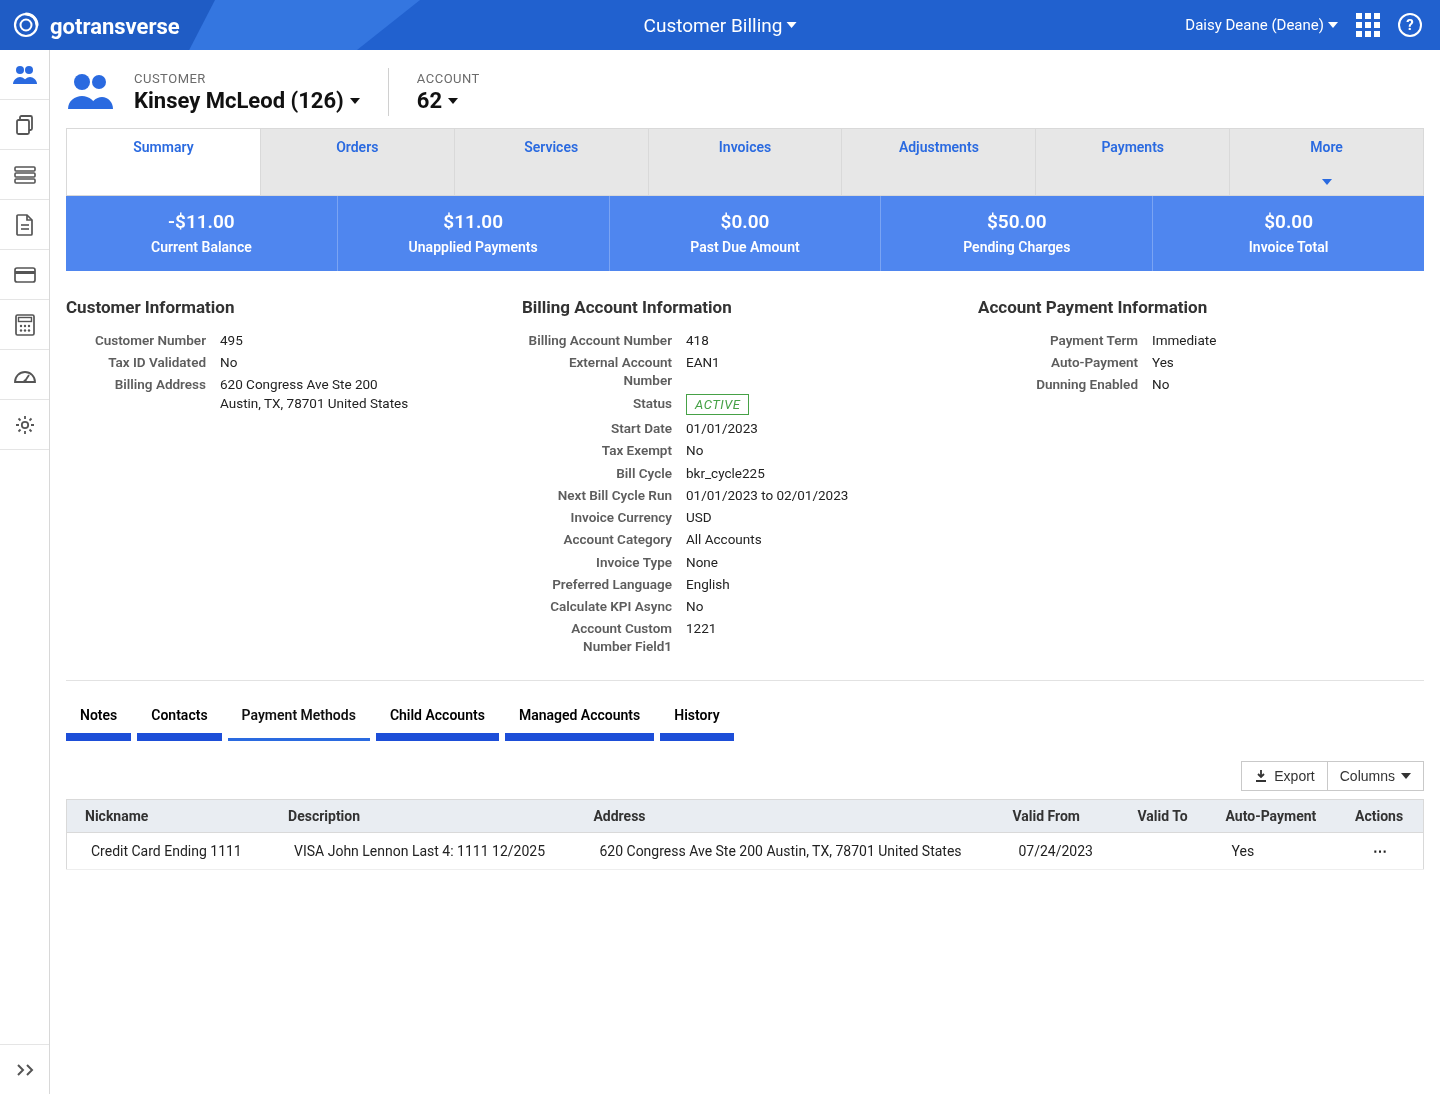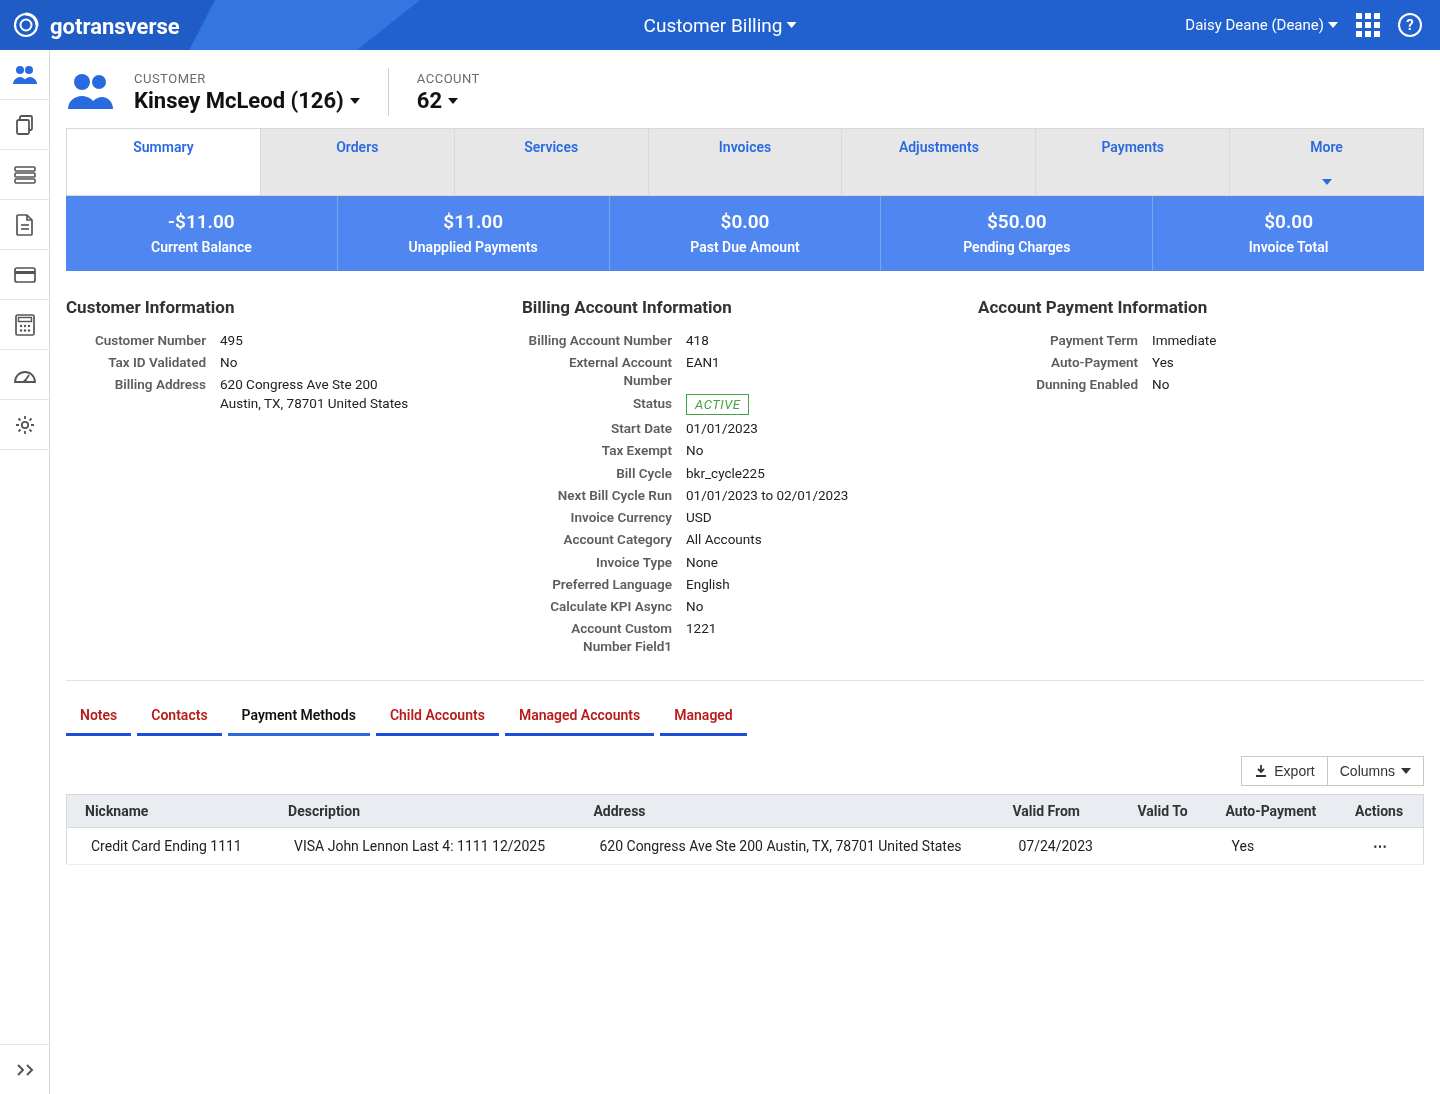--- a/index.html
+++ b/index.html
@@ -55,21 +55,21 @@
 .kv{display:flex; gap:14px; margin-bottom:4px; line-height:1.35;}
 .kv .k{flex:0 0 140px; text-align:right; color:#5d5d5d; font-weight:600; font-size:13.5px;}
 .kv .v{flex:1; color:#222; font-size:13.5px;}
 .info-col.billing .kv .k{flex:0 0 150px;}
 .info-col.payment .kv .k{flex:0 0 160px;}
 .badge-active{display:inline-block; border:1.5px solid #46a146; color:#46a146; padding:1px 8px; font-size:13px; letter-spacing:0.5px;font-style:italic;}
 
 
 .hrsep{border:none;border-top:1px solid #e2e2e2; margin:10px 16px 18px 16px;}
 .subtabs{display:flex; gap:0; padding:0 16px 6px 16px;}
-.subtabs .stab{padding:8px 14px 10px 14px; color:#b91c1c; font-weight:600; cursor:pointer; border-bottom:3px solid #1d4ed8; margin-right:6px;}
+.subtabs .stab{padding:8px 14px 10px 14px; color:#000000; font-weight:600; cursor:pointer; border-bottom:8px solid #1d4ed8; margin-right:6px;}
 .subtabs .stab.active{color:#111; border-bottom:3px solid #2a6ae0;}
 
 
 .tabletoolbar{display:flex; justify-content:flex-end; gap:0; padding:14px 16px 8px 16px;}
 .btn{border:1px solid #c9c9c9; background:#fff; padding:6px 12px; font-size:14px; cursor:pointer; display:flex; align-items:center; gap:6px; color:#333;}
 .btn + .btn{border-left:none;}
 
 
 .tblwrap{padding:0 16px;}
 table{width:100%; border-collapse:collapse; border:1px solid #d9d9d9;}
@@ -352,21 +352,21 @@
   </div>
 
   <hr class="hrsep">
 
   <div class="subtabs" id="subtabs">
       <div class="stab">Notes</div>
       <div class="stab">Contacts</div>
       <div class="stab active">Payment Methods</div>
       <div class="stab">Child Accounts</div>
       <div class="stab">Managed Accounts</div>
-      <div class="stab">Managed</div>
+      <div class="stab">History</div>
     </div>
 
   <div class="tabletoolbar">
     <button class="btn">
       <span>
           <svg width="14" height="14" viewBox="0 0 14 14">
             <path d="M7 1v7M4 5l3 3 3-3" fill="none" stroke="#333" stroke-width="1.8"></path>
             <path d="M2 11h10v2H2z" fill="#333"></path>
           </svg>
         </span>

